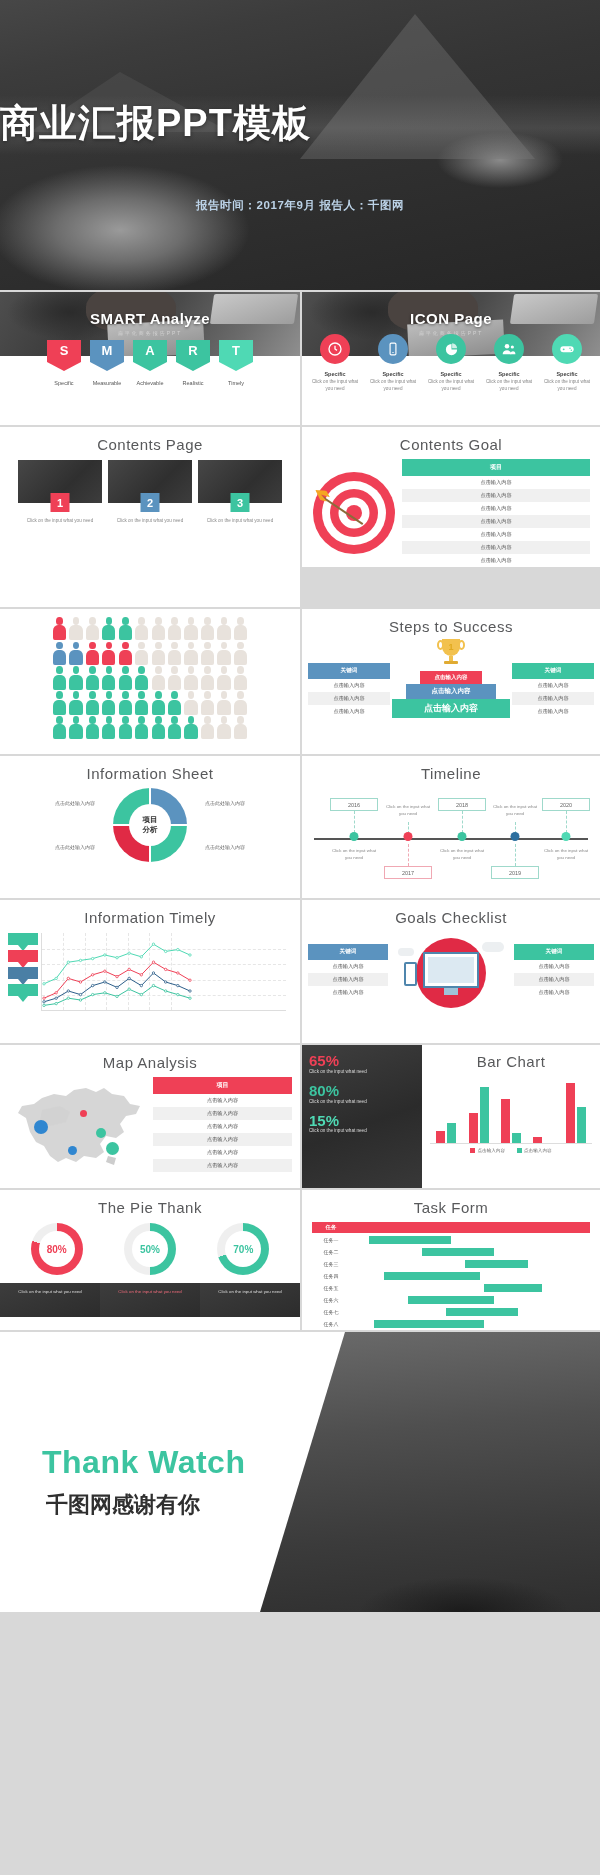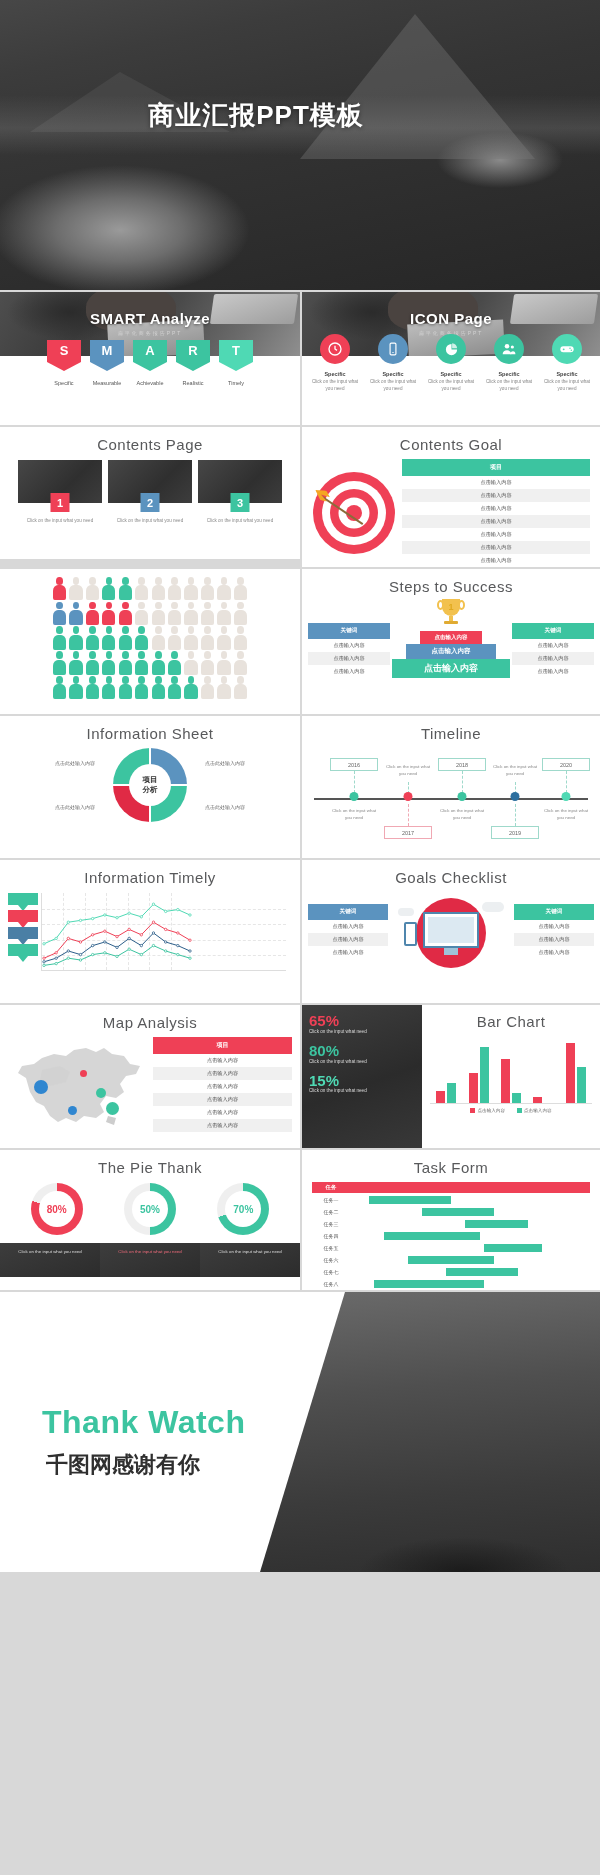--- a/index.html
+++ b/index.html
@@ -40,22 +40,22 @@
   .cover .mountain2 {
     position:absolute; left:30px; top:72px; width:0; height:0;
     border-left:90px solid transparent; border-right:110px solid transparent;
     border-bottom:60px solid rgba(95,95,95,.32);
   }
   .cover .haze {
     position:absolute; left:0; top:95px; width:600px; height:60px;
     background:linear-gradient(180deg,rgba(150,150,150,0) 0%,rgba(160,160,160,.22) 55%,rgba(150,150,150,0) 100%);
   }
   .cover-title {
-    position:absolute; left:0; top:98px; width:512px; text-align:center;
-    color:#fff; font-size:26px; font-weight:bold; letter-spacing:1px;
+    position:absolute; left:0; top:98px; width:512px; text-align:left;
+    color:#fff; font-size:38px; font-weight:bold; letter-spacing:1px;
     text-shadow:0 1px 4px rgba(0,0,0,.45);
   }
   .cover-sub {
     position:absolute; left:0; top:198px; width:600px; text-align:center;
     color:#bcd3e8; font-size:11.5px; font-weight:bold; letter-spacing:.6px;
   }
 
   
   .photoband {
     position:relative; height:64px; overflow:hidden;
@@ -310,20 +310,21 @@
 </head>
 <body>
 
 <div class="deck">
 
   <div class="cover slide">
     <div class="mountain"></div>
     <div class="mountain2"></div>
     <div class="haze"></div>
     <div class="cover-title">商业汇报PPT模板</div>
+    <div class="cover-sub">报告时间：2017年9月  报告人：千图网</div>
   </div>
   <div class="sep"></div>
 
   <div class="row">
     <div class="slide half" style="height:133px">
       <div class="photoband">
         <div class="hand"></div>
         <div class="laptop"></div>
         <div class="book"></div>
         <div class="band-title">SMART Analyze</div>
@@ -430,21 +431,21 @@
           </div>
           <div class="icon-ttl">Specific</div>
           <div class="icon-desc">Click on the input what you need</div>
         </div>
       </div>
     </div>
   </div>
   <div class="sep"></div>
 
   <div class="row">
-    <div class="slide half" style="height:132px">
+    <div class="slide half" style="height:180px">
       <div class="stitle stitle-lg">Contents Page</div>
       <div class="cards">
         <div class="card">
           <div class="card-photo">
             <div class="card-num" style="background:#ef4056">1</div>
           </div>
           <div class="card-txt">Click on the input what you need</div>
         </div>
         <div class="card">
           <div class="card-photo">

